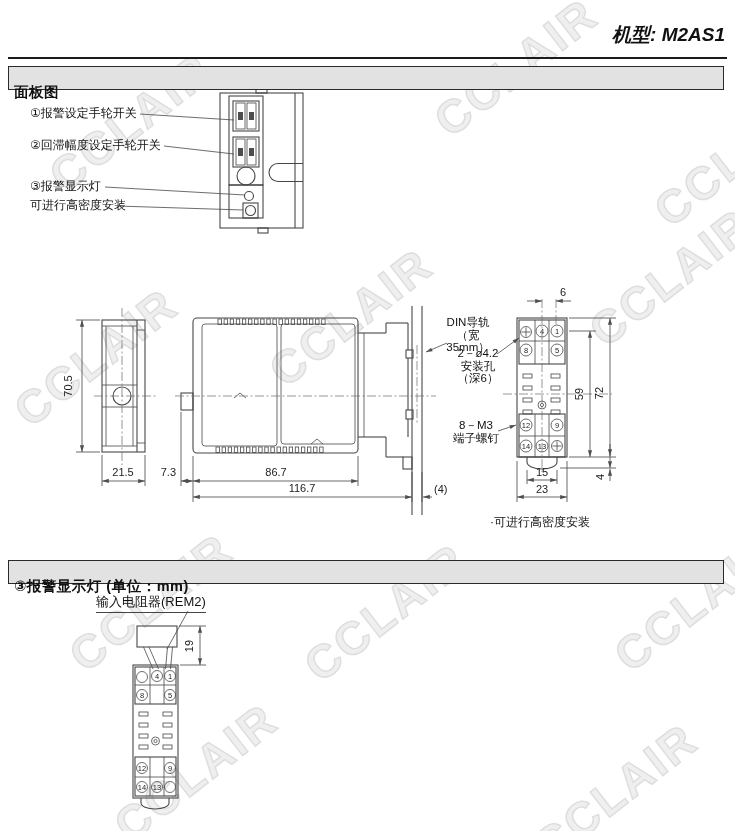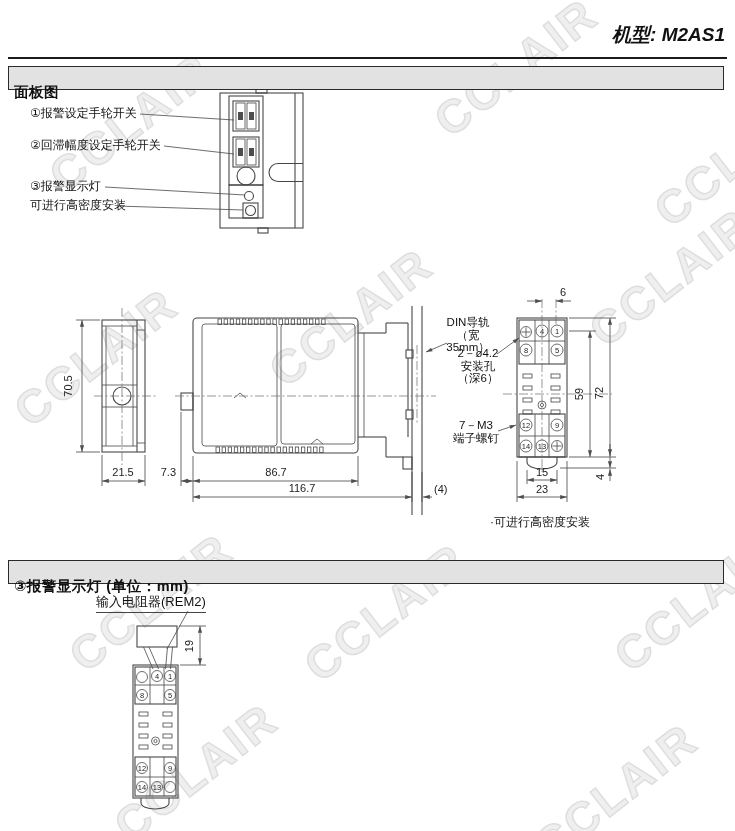--- a/index.html
+++ b/index.html
@@ -68,21 +68,21 @@
   <div class="callout" style="left:436px;top:316px;width:64px">
     <div>DIN导轨</div>
     <div>（宽35mm）</div>
   </div>
   <div class="callout" style="left:450px;top:347px;width:56px">
     <div>2－ø4.2</div>
     <div>安装孔</div>
     <div>（深6）</div>
   </div>
   <div class="callout" style="left:446px;top:419px;width:60px">
-    <div>7－M3</div>
+    <div>8－M3</div>
     <div>端子螺钉</div>
   </div>
   <div class="note" style="left:490px;top:514px">·可进行高密度安装</div>
 
   <div class="resistor-lbl" style="left:96px;top:593px">输入电阻器(REM2)</div>
 
   <svg width="735" height="831" viewBox="0 0 735 831">
     <defs>
       <marker id="arr" markerWidth="9" markerHeight="8" refX="8.5" refY="3" orient="auto-start-reverse">
         <path d="M0.5,0.5 L8.5,3 L0.5,5.5 Z" fill="#4f4f4f"></path>

